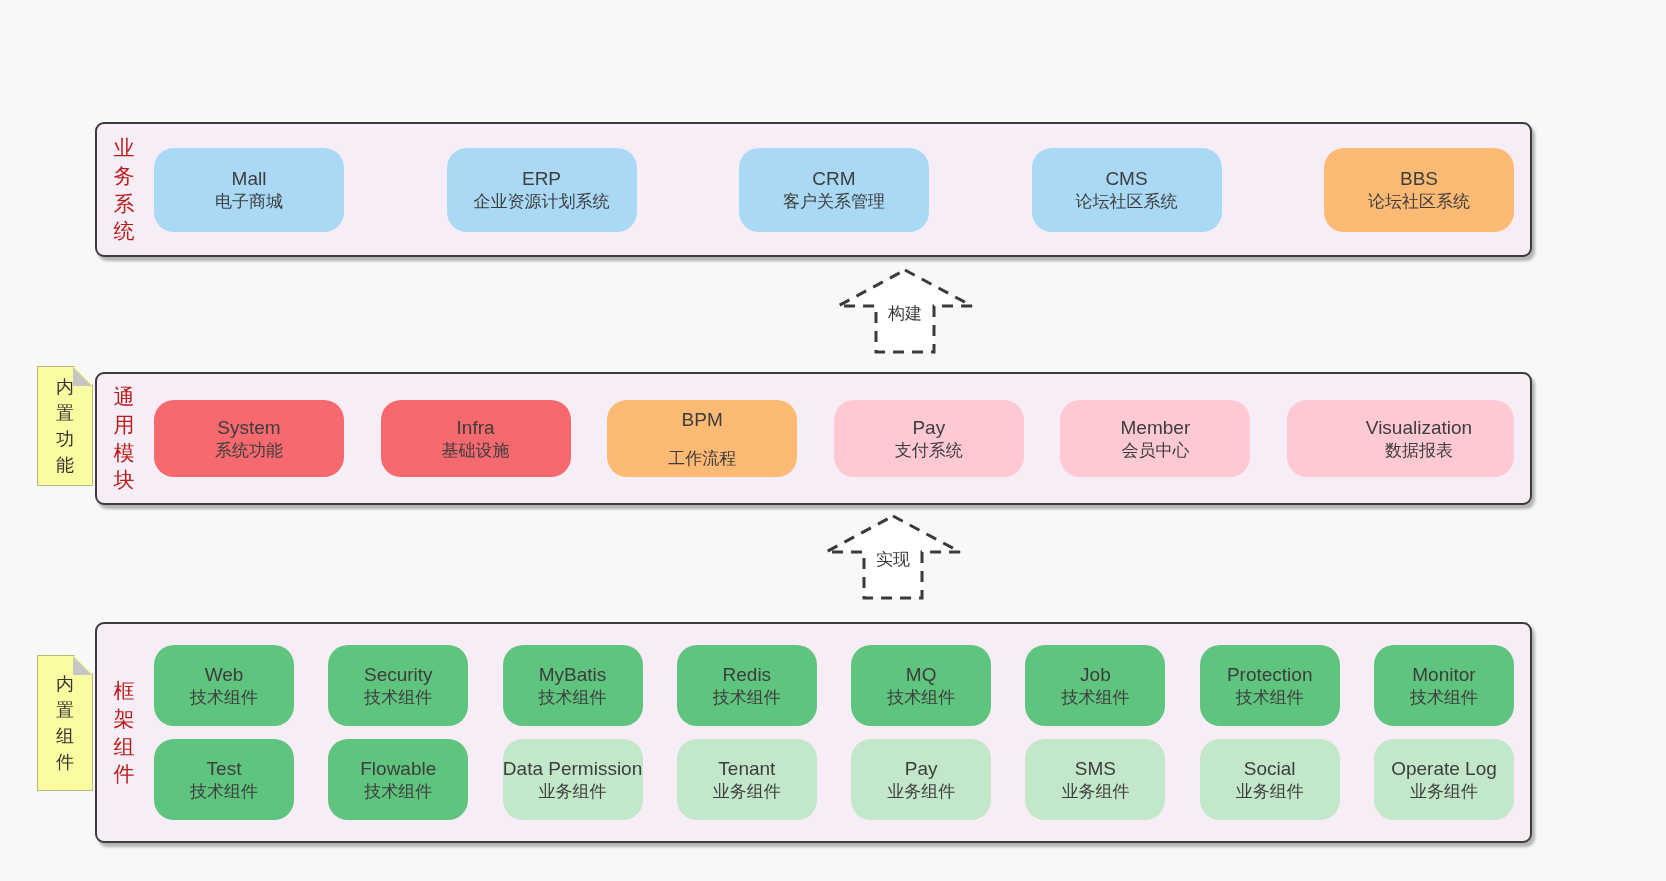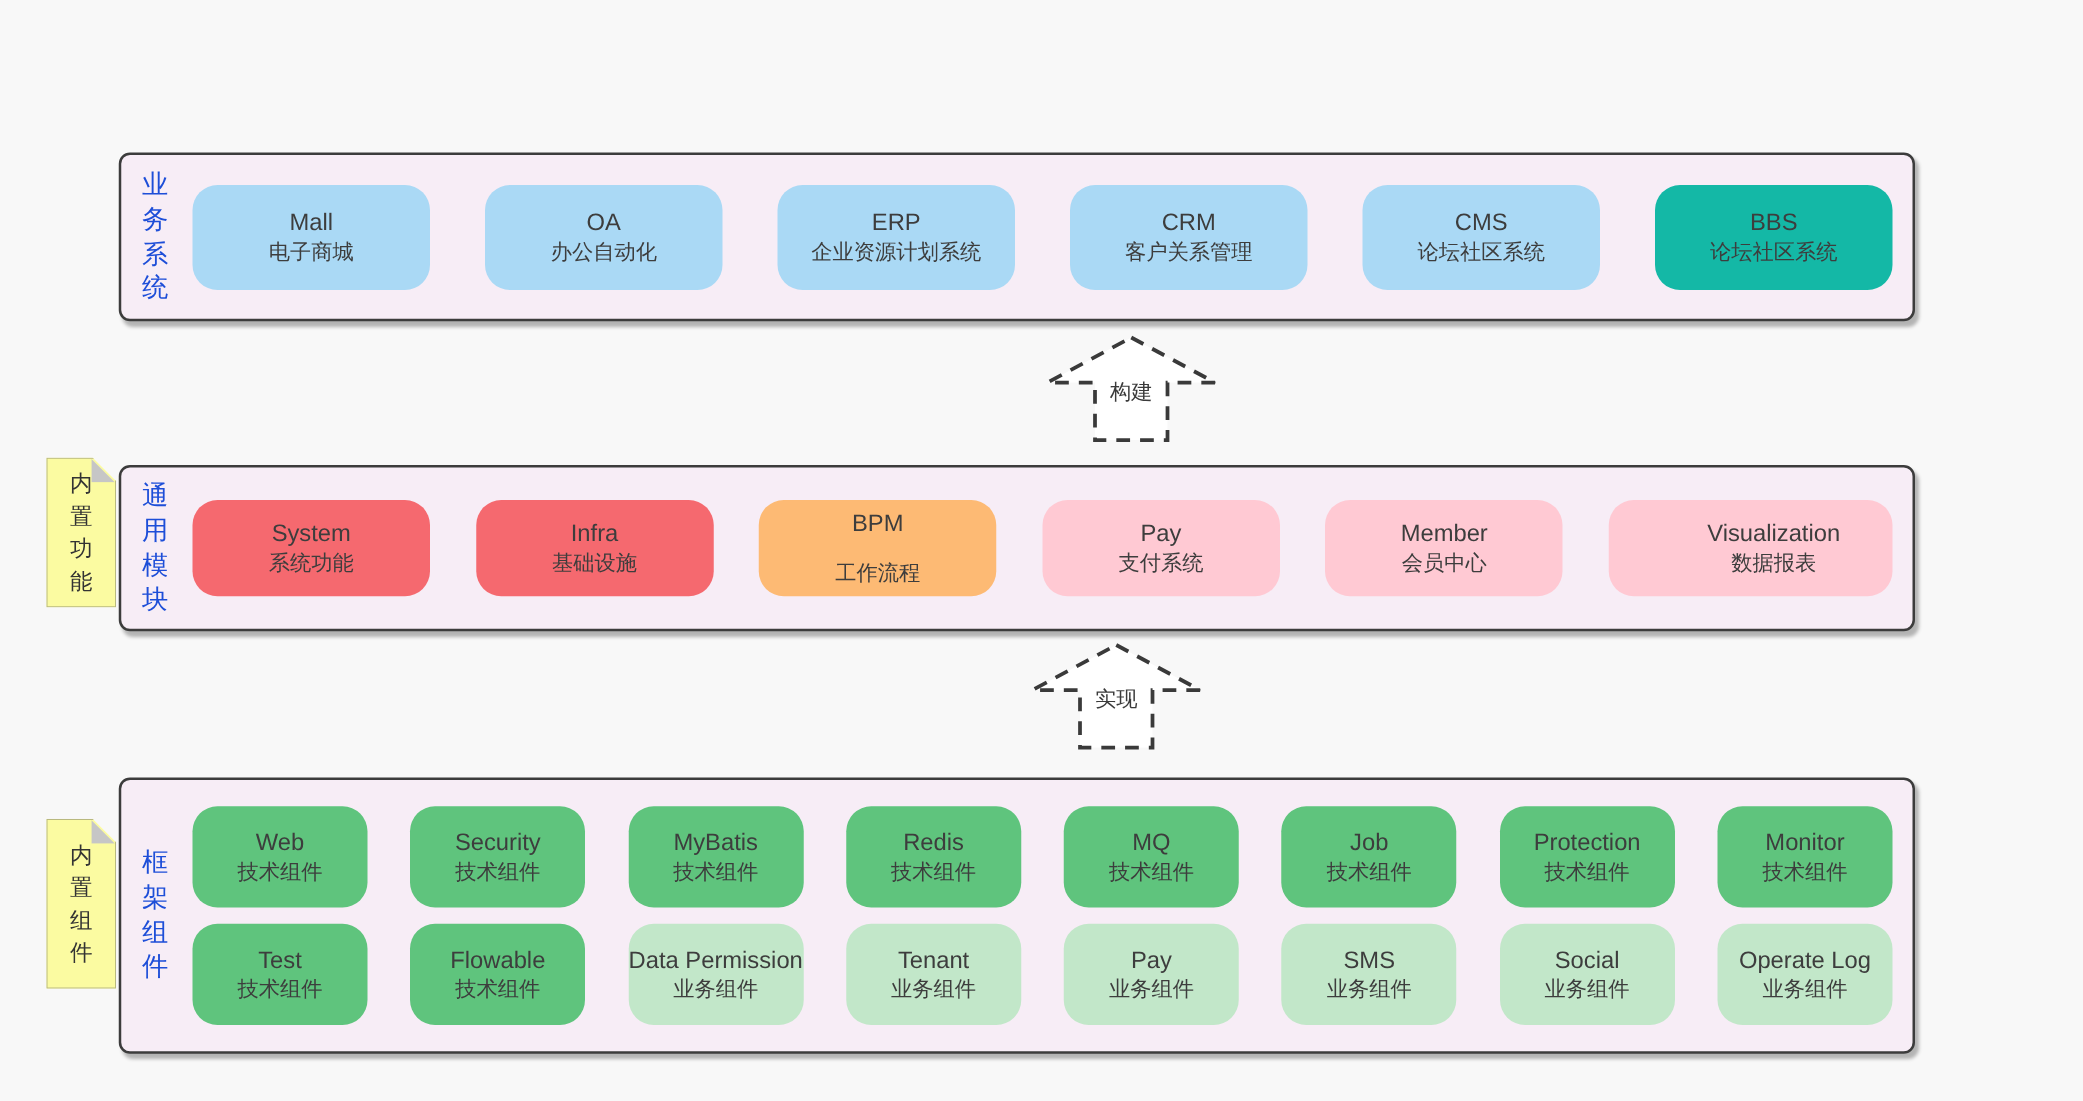--- a/index.html
+++ b/index.html
@@ -15,21 +15,21 @@
     box-shadow:3px 4px 3px rgba(0,0,0,0.28);
     display:flex;align-items:center;
   }
   #layer-business{top:122px;height:135px;}
   #layer-modules{top:372px;height:133px;}
   #layer-components{top:622px;height:221px;}
 
   .vlabel{
     flex:0 0 auto;margin:0 16px 0 15px;
     font-size:21px;line-height:1.32;width:24px;
-    word-break:break-all;text-align:center;color:#1d4ed8;
+    word-break:break-all;text-align:center;color:#b91c1c;
   }
   .boxes{
     flex:1;display:flex;justify-content:space-between;
     padding-right:16px;padding-left:2px;
   }
   .rows{flex:1;display:flex;flex-direction:column;gap:13px;padding-right:16px;}
   .rows .boxes{padding-right:0;}
 
   .box{
     border-radius:20px;display:flex;flex-direction:column;
@@ -73,36 +73,32 @@
 <body>
 
 <div class="container" id="layer-business">
   <div class="vlabel">业务系统</div>
   <div class="boxes">
       <div class="box" style="background: rgb(170, 217, 245);">
         <div class="en">Mall</div>
         <div class="zh">电子商城</div>
       </div>
       <div class="box" style="background: rgb(170, 217, 245);">
-        <div class="en">OA</div>
-        <div class="zh">办公自动化</div>
-      </div>
-      <div class="box" style="background: rgb(170, 217, 245);">
         <div class="en">ERP</div>
         <div class="zh">企业资源计划系统</div>
       </div>
       <div class="box" style="background: rgb(170, 217, 245);">
         <div class="en">CRM</div>
         <div class="zh">客户关系管理</div>
       </div>
       <div class="box" style="background: rgb(170, 217, 245);">
         <div class="en">CMS</div>
         <div class="zh">论坛社区系统</div>
       </div>
-      <div class="box" style="background: #14b8a6;">
+      <div class="box" style="background: #fdba74;">
         <div class="en">BBS</div>
         <div class="zh">论坛社区系统</div>
       </div>
     </div>
 </div>
 
 <div class="arrow" id="arrow-build">
   <svg width="142" height="90" viewBox="0 0 142 90">
     <polygon points="71,4 138,40 100,40 100,86 42,86 42,40 4,40" fill="#ffffff" stroke="#3a3a3a" stroke-width="3" stroke-dasharray="11 8"></polygon>
   </svg>

